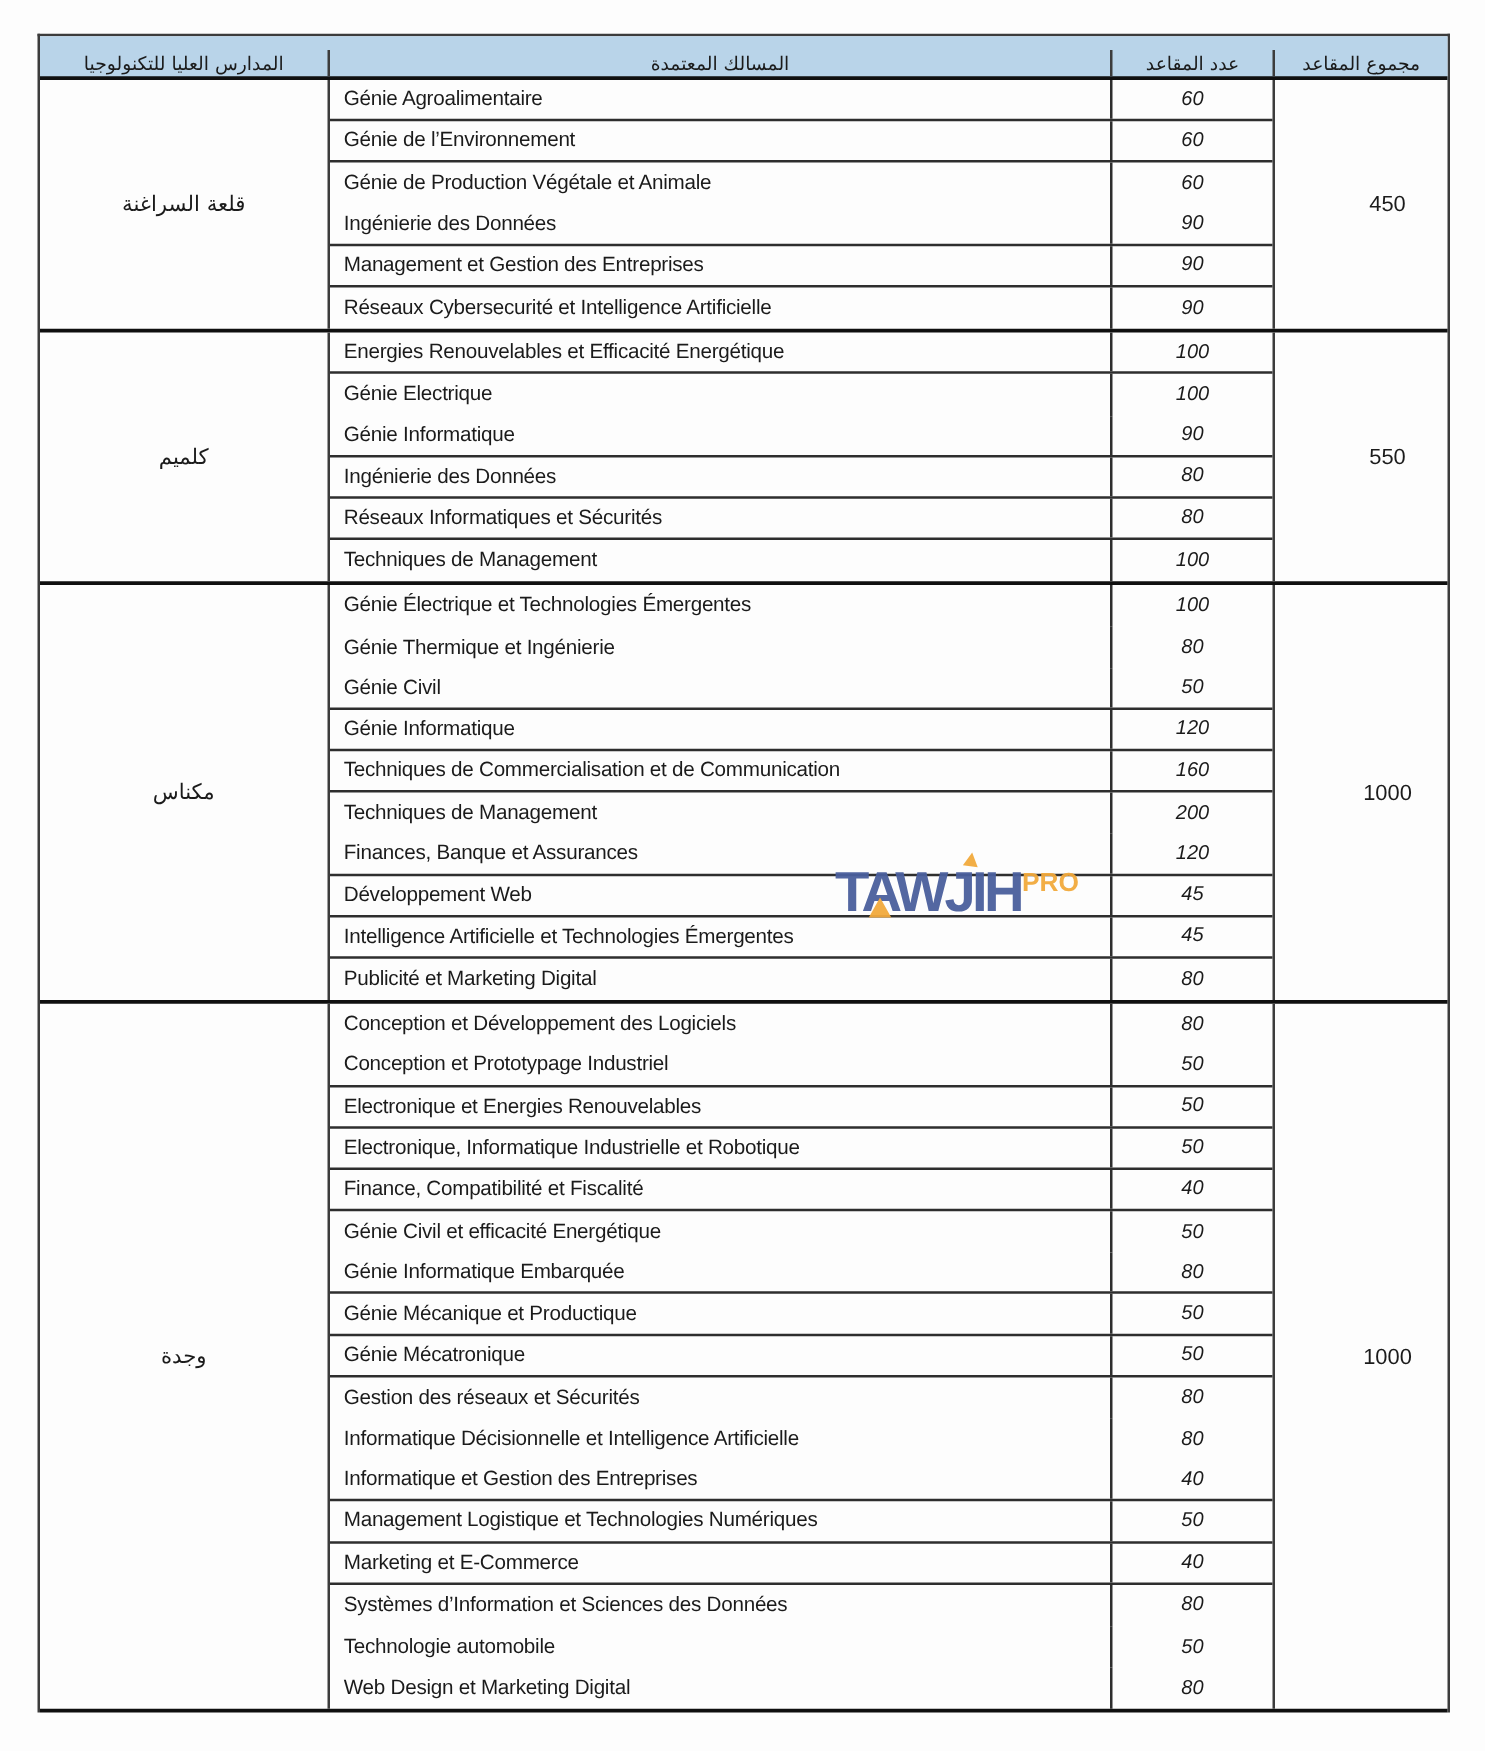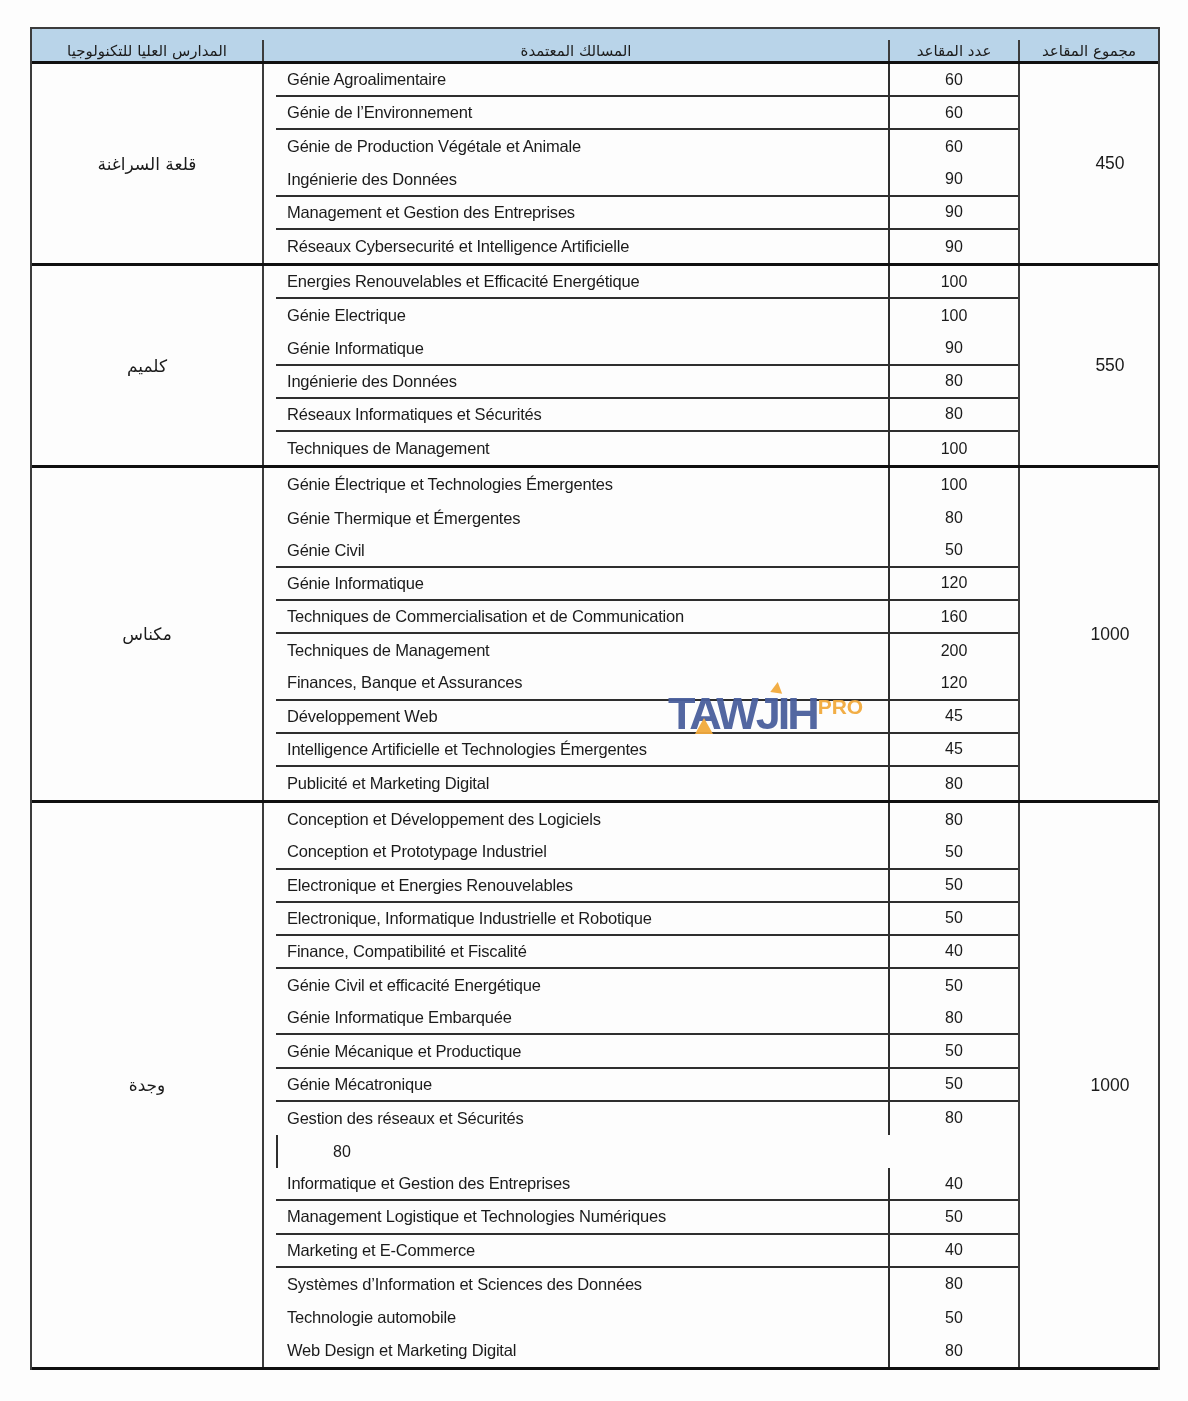--- a/index.html
+++ b/index.html
@@ -41,34 +41,35 @@
   .school-cell {
     width: 230px;
     display: flex; align-items: center; justify-content: center;
     font-size: 17px;
   }
   .group-rows {
     flex: 1;
     display: flex; flex-direction: column;
     border-left: 2px solid #3c3c3c;
   }
-  .row { display: flex; height: 33.2px; margin-left: 12px; }
+  .row { display: flex; height: 33.2px; }
   .row.divider { border-bottom: 2px solid #2e2e2e; }
   .track-cell {
     flex: 1;
     display: flex; align-items: center;
     padding: 0 8px 0 11px;
     font-size: 16.5px;
     letter-spacing: -0.2px;
   }
   .seats-cell {
     width: 130px;
     border-left: 2px solid #2e2e2e;
     display: flex; align-items: center; justify-content: center;
     font-size: 16px;
+    font-style: italic;
   }
   .total-cell {
     width: 140px;
     border-left: 2px solid #3c3c3c;
     display: flex; align-items: center; justify-content: center;
     font-size: 17.5px;
     padding-left: 42px;
   }
 
   .arabic { font-family: "DejaVu Sans", sans-serif; direction: rtl; }
@@ -194,21 +195,21 @@
           <div class="total-cell">550</div>
         </section>
         <section class="group">
           <div class="school-cell arabic">مكناس</div>
           <div class="group-rows">
             <div class="row">
               <div class="track-cell">Génie Électrique et Technologies Émergentes</div>
               <div class="seats-cell">100</div>
             </div>
             <div class="row">
-              <div class="track-cell">Génie Thermique et Émergentes</div>
+              <div class="track-cell">Génie Thermique et Ingénierie</div>
               <div class="seats-cell">80</div>
             </div>
             <div class="row divider">
               <div class="track-cell">Génie Civil</div>
               <div class="seats-cell">50</div>
             </div>
             <div class="row divider">
               <div class="track-cell">Génie Informatique</div>
               <div class="seats-cell">120</div>
             </div>
@@ -276,20 +277,21 @@
             </div>
             <div class="row divider">
               <div class="track-cell">Génie Mécatronique</div>
               <div class="seats-cell">50</div>
             </div>
             <div class="row">
               <div class="track-cell">Gestion des réseaux et Sécurités</div>
               <div class="seats-cell">80</div>
             </div>
             <div class="row">
+              <div class="track-cell">Informatique Décisionnelle et Intelligence Artificielle</div>
               <div class="seats-cell">80</div>
             </div>
             <div class="row divider">
               <div class="track-cell">Informatique et Gestion des Entreprises</div>
               <div class="seats-cell">40</div>
             </div>
             <div class="row divider">
               <div class="track-cell">Management Logistique et Technologies Numériques</div>
               <div class="seats-cell">50</div>
             </div>

